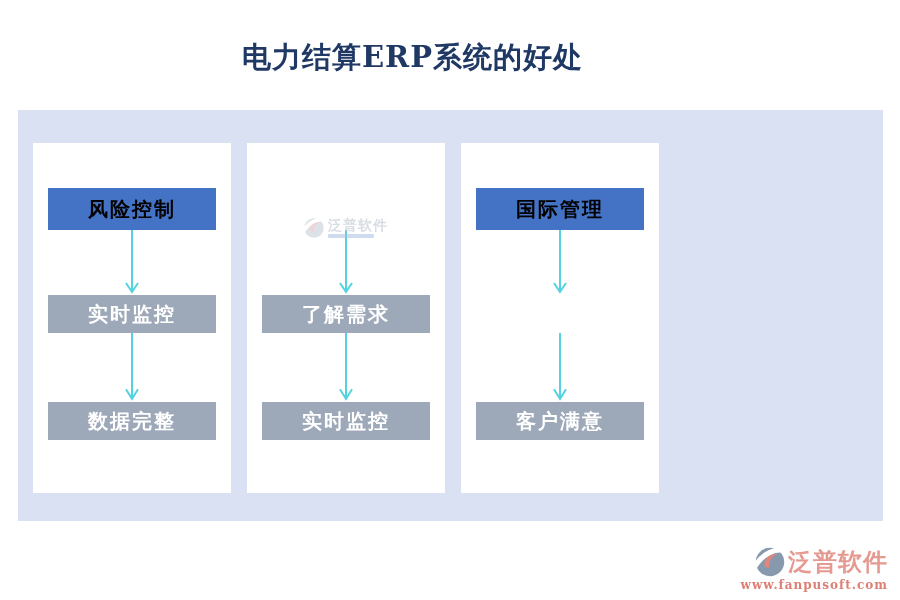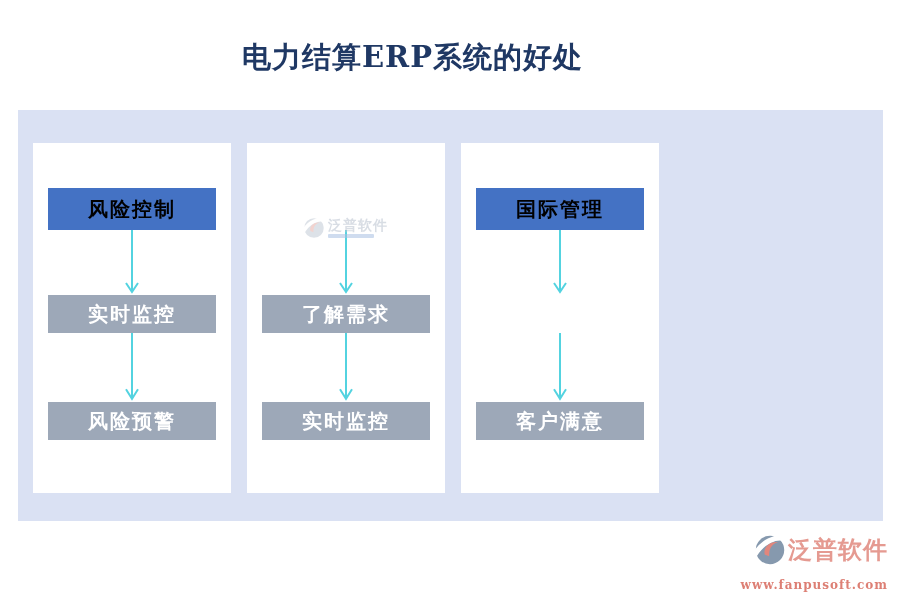--- a/index.html
+++ b/index.html
@@ -40,41 +40,41 @@
     opacity:0.55;pointer-events:none;z-index:5;
   }
   .watermark .wm-text{display:flex;flex-direction:column;align-items:flex-start;}
   .watermark .wm-brand{font-size:14px;font-weight:bold;color:#b9c2cf;line-height:14px;letter-spacing:1px;}
   .watermark .wm-bar{width:46px;height:4px;background:#a9c0e2;margin-top:2px;border-radius:1px;}
   .footer{
     position:absolute;right:12px;bottom:8px;display:flex;flex-direction:column;align-items:flex-end;
   }
   .footer .brand-row{display:flex;align-items:center;gap:2px;}
   .footer .brand{font-size:24px;font-weight:bold;color:#e59a91;letter-spacing:1px;line-height:26px;}
-  .footer .url{font-size:12px;font-weight:bold;color:#dd7f74;letter-spacing:1px;margin-top:12px;}
+  .footer .url{font-size:12px;font-weight:bold;color:#dd7f74;letter-spacing:1px;margin-top:0px;}
 </style>
 </head>
 <body>
 
 <h1 class="title">电力结算ERP系统的好处</h1>
 
 <div class="panel">
 
   <section class="col c1">
     <div class="hdr">风险控制</div>
     <svg class="arrow a1" width="16" height="65" viewBox="0 0 16 65" preserveAspectRatio="none">
       <line x1="8" y1="0" x2="8" y2="61" stroke="#53d3e0" stroke-width="2"></line>
       <path d="M2 53 L8 62 L14 53" fill="none" stroke="#53d3e0" stroke-width="2"></path>
     </svg>
     <div class="step s1">实时监控</div>
     <svg class="arrow a2" width="16" height="69" viewBox="0 0 16 65" preserveAspectRatio="none">
       <line x1="8" y1="0" x2="8" y2="61" stroke="#53d3e0" stroke-width="2"></line>
       <path d="M2 53 L8 62 L14 53" fill="none" stroke="#53d3e0" stroke-width="2"></path>
     </svg>
-    <div class="step s2">风险预警</div>
+    <div class="step s2">数据完整</div>
   </section>
 
   <section class="col c2">
     <svg class="arrow a1" width="16" height="65" viewBox="0 0 16 65" preserveAspectRatio="none">
       <line x1="8" y1="0" x2="8" y2="61" stroke="#53d3e0" stroke-width="2"></line>
       <path d="M2 53 L8 62 L14 53" fill="none" stroke="#53d3e0" stroke-width="2"></path>
     </svg>
     <div class="step s1">了解需求</div>
     <svg class="arrow a2" width="16" height="69" viewBox="0 0 16 65" preserveAspectRatio="none">
       <line x1="8" y1="0" x2="8" y2="61" stroke="#53d3e0" stroke-width="2"></line>

